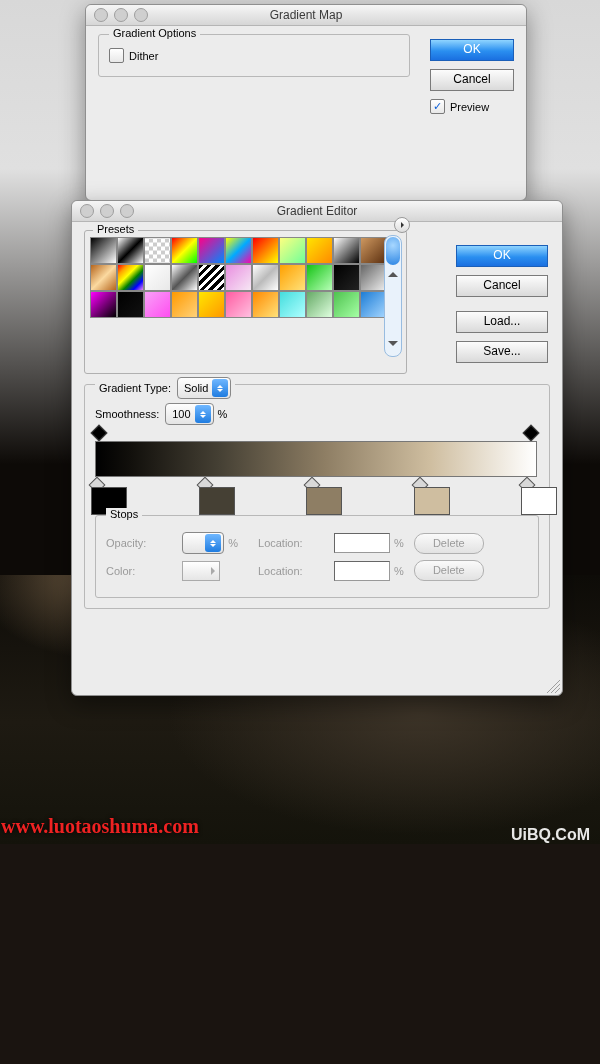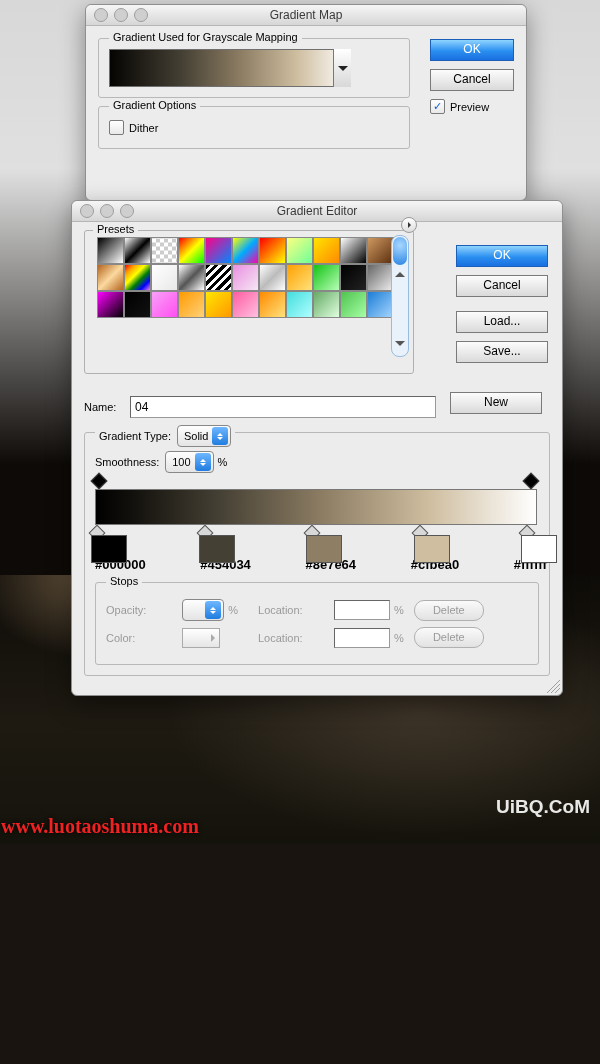--- a/index.html
+++ b/index.html
@@ -4,21 +4,21 @@
 <style>
   html,body{margin:0;padding:0;background:#1a1410;font-family:"Lucida Grande","Helvetica Neue",sans-serif;font-size:11px;color:#000;}
   .stage{position:relative;width:600px;height:844px;overflow:hidden;background:linear-gradient(180deg,#d8d8d8 0%,#e0e0e0 20%,#0d0a07 55%,#0d0a07 100%);}
   .bgimg{position:absolute;left:0;top:575px;width:600px;height:489px;
     background:
       radial-gradient(ellipse 180px 120px at 100px 0px,#6b5840 0%,transparent 70%),
       radial-gradient(ellipse 420px 200px at 420px 140px,#3d3428 0%,transparent 60%),
       linear-gradient(180deg,#0e0c08 0%,#1e1a12 30%,#14130b 55%,#0a0906 100%);
   }
   .watermark-l{position:absolute;left:1px;bottom:6px;color:#e22;font-size:20px;font-weight:bold;text-shadow:0 0 4px #000;font-family:Liberation Serif, serif;}
-  .watermark-r{position:absolute;right:10px;bottom:26px;color:#fff;font-size:19px;font-weight:600;opacity:.9;}
+  .watermark-r{position:absolute;right:10px;bottom:0;color:#fff;font-size:16px;font-weight:600;opacity:.9;}
 
   .dialog{position:absolute;background:#ececec;border:1px solid #8f8f8f;border-radius:6px;box-shadow:0 8px 24px rgba(0,0,0,.4);}
   .titlebar{height:20px;background:linear-gradient(#f6f6f6,#d6d6d6);border-bottom:1px solid #b5b5b5;border-radius:6px 6px 0 0;text-align:center;font-size:12px;line-height:20px;color:#3a3a3a;position:relative;}
   .titlebar .dots{position:absolute;left:8px;top:3px;display:flex;gap:6px;}
   .titlebar .dot{width:12px;height:12px;border-radius:50%;background:#cfcfcf;border:1px solid #9e9e9e;}
 
   .fieldset{border:1px solid #b8b8b8;border-radius:3px;padding:10px 10px 10px 10px;margin:8px;position:relative;}
   .fieldset .legend{position:absolute;left:10px;top:-8px;background:#ececec;padding:0 4px;font-size:11px;}
 
   .aquabtn{display:block;width:82px;height:20px;margin:0 0 8px 0;border-radius:0;border:1px solid #7a7a7a;background:linear-gradient(#fcfcfc,#dadada);text-align:center;line-height:19px;font-size:12px;cursor:pointer;}
@@ -34,21 +34,21 @@
   .gm .previewrow{display:flex;align-items:center;margin-top:4px;}
   .gm .gradbar{width:240px;height:36px;border:1px solid #6f6f6f;background:linear-gradient(90deg,#050402 0%,#454034 30%,#8e7e64 55%,#cfbea0 78%,#ffffff 100%);position:relative;}
   .gm .gradbar .picker{position:absolute;right:-1px;top:-1px;width:17px;height:38px;background:linear-gradient(#fff,#d8d8d8);border-left:1px solid #777;display:flex;align-items:center;justify-content:center;}
   .gm .gradbar .picker::before{content:"";border:5px solid transparent;border-top-color:#222;margin-top:5px;}
 
   .ge{left:71px;top:200px;width:490px;height:494px;z-index:2;}
   .ge .body{padding:8px 12px;}
   .ge .row{display:flex;align-items:center;margin:6px 0;}
   .ge .btns{position:absolute;right:14px;top:44px;}
 
-  .presets{width:310px;height:130px;border:1px solid #b0b0b0;border-radius:3px;padding:6px 6px 6px 12px;position:relative;background:#ececec;}
+  .presets{width:310px;height:130px;border:1px solid #b0b0b0;border-radius:3px;padding:6px 6px 6px 5px;position:relative;background:#ececec;}
   .presets .legend{position:absolute;left:8px;top:-8px;background:#ececec;padding:0 4px;}
   .presets .menu{position:absolute;right:-4px;top:-14px;width:14px;height:14px;border-radius:50%;border:1px solid #999;background:linear-gradient(#fff,#ddd);display:flex;align-items:center;justify-content:center;}
   .presets .menu::before{content:"";border:3px solid transparent;border-left-color:#333;margin-left:3px;}
   .swatches{display:grid;grid-template-columns:repeat(11,25px);grid-auto-rows:25px;gap:2px;}
   .sw{width:25px;height:25px;border:1px solid #888;}
   .scroll{position:absolute;right:4px;top:4px;width:16px;height:120px;background:#e9f2fb;border:1px solid #98bce0;border-radius:8px;}
   .scroll .thumb{width:14px;height:28px;border-radius:8px;background:radial-gradient(circle at 50% 30%,#a7d7ff,#2d86e4);margin:1px auto;}
   .scroll .arrow{width:0;height:0;border:5px solid transparent;margin:2px auto;}
   .scroll .up{border-bottom-color:#555;}
   .scroll .dn{border-top-color:#555;position:absolute;bottom:3px;left:3px;}
@@ -89,26 +89,20 @@
   <div class="dialog gm">
     <div class="titlebar">
       <div class="dots">
           <span class="dot"></span>
           <span class="dot"></span>
           <span class="dot"></span>
         </div>
       <span>Gradient Map</span>
     </div>
 
-    <div class="fieldset" style="margin:12px 116px 6px 12px;">
-      <div class="legend">Gradient Used for Grayscale Mapping</div>
-      <div class="gradbar">
-        <div class="picker"></div>
-      </div>
-    </div>
 
     <div class="fieldset" style="margin:8px 116px 10px 12px;">
       <div class="legend">Gradient Options</div>
       <label class="check">
         <span class="box"></span>
           <span>Dither</span>
       </label>
     </div>
 
     <div class="btns">
@@ -178,25 +172,20 @@
       </div>
 
       <div class="btns">
         <div class="aquabtn primary wide">OK</div>
         <div class="aquabtn wide">Cancel</div>
         <div style="height:6px"></div>
         <div class="aquabtn wide">Load...</div>
         <div class="aquabtn wide">Save...</div>
       </div>
 
-      <div class="row" style="margin-top:18px;">
-        <span style="width:46px">Name:</span>
-        <input class="txt" style="width: 296px;" value="04">
-        <div class="aquabtn wide" style="margin-left:14px">New</div>
-      </div>
 
       <div class="fieldset" style="margin:10px 0 0 0;">
         <div class="legend" style="display:flex;align-items:center;gap:6px;">
           <span>Gradient Type:</span>
           <span class="select">
             <span>Solid</span>
               <span class="arrow"></span>
           </span>
         </div>
 
@@ -227,27 +216,20 @@
                 <div class="body" style="background:#8e7e64"></div>
               </div>
               <div class="cstop" style="left: 318.5px;">
                 <div class="dia"></div>
                 <div class="body" style="background:#cfbea0"></div>
               </div>
               <div class="cstop" style="left: 426px;">
                 <div class="dia"></div>
                 <div class="body" style="background:#ffffff"></div>
               </div>
-            </div>
-          <div class="hexlabels" id="hexlabels">
-              <span>#000000</span>
-              <span>#454034</span>
-              <span>#8e7e64</span>
-              <span>#cfbea0</span>
-              <span>#ffffff</span>
             </div>
         </div>
 
         <div class="fieldset stops-fs" style="margin:10px 0 0 0;">
           <div class="legend">Stops</div>
           <div class="row">
             <span class="lbl">Opacity:</span>
             <span class="select">
                 <span>&nbsp;&nbsp;&nbsp;&nbsp;</span>
                 <span class="arrow"></span>

